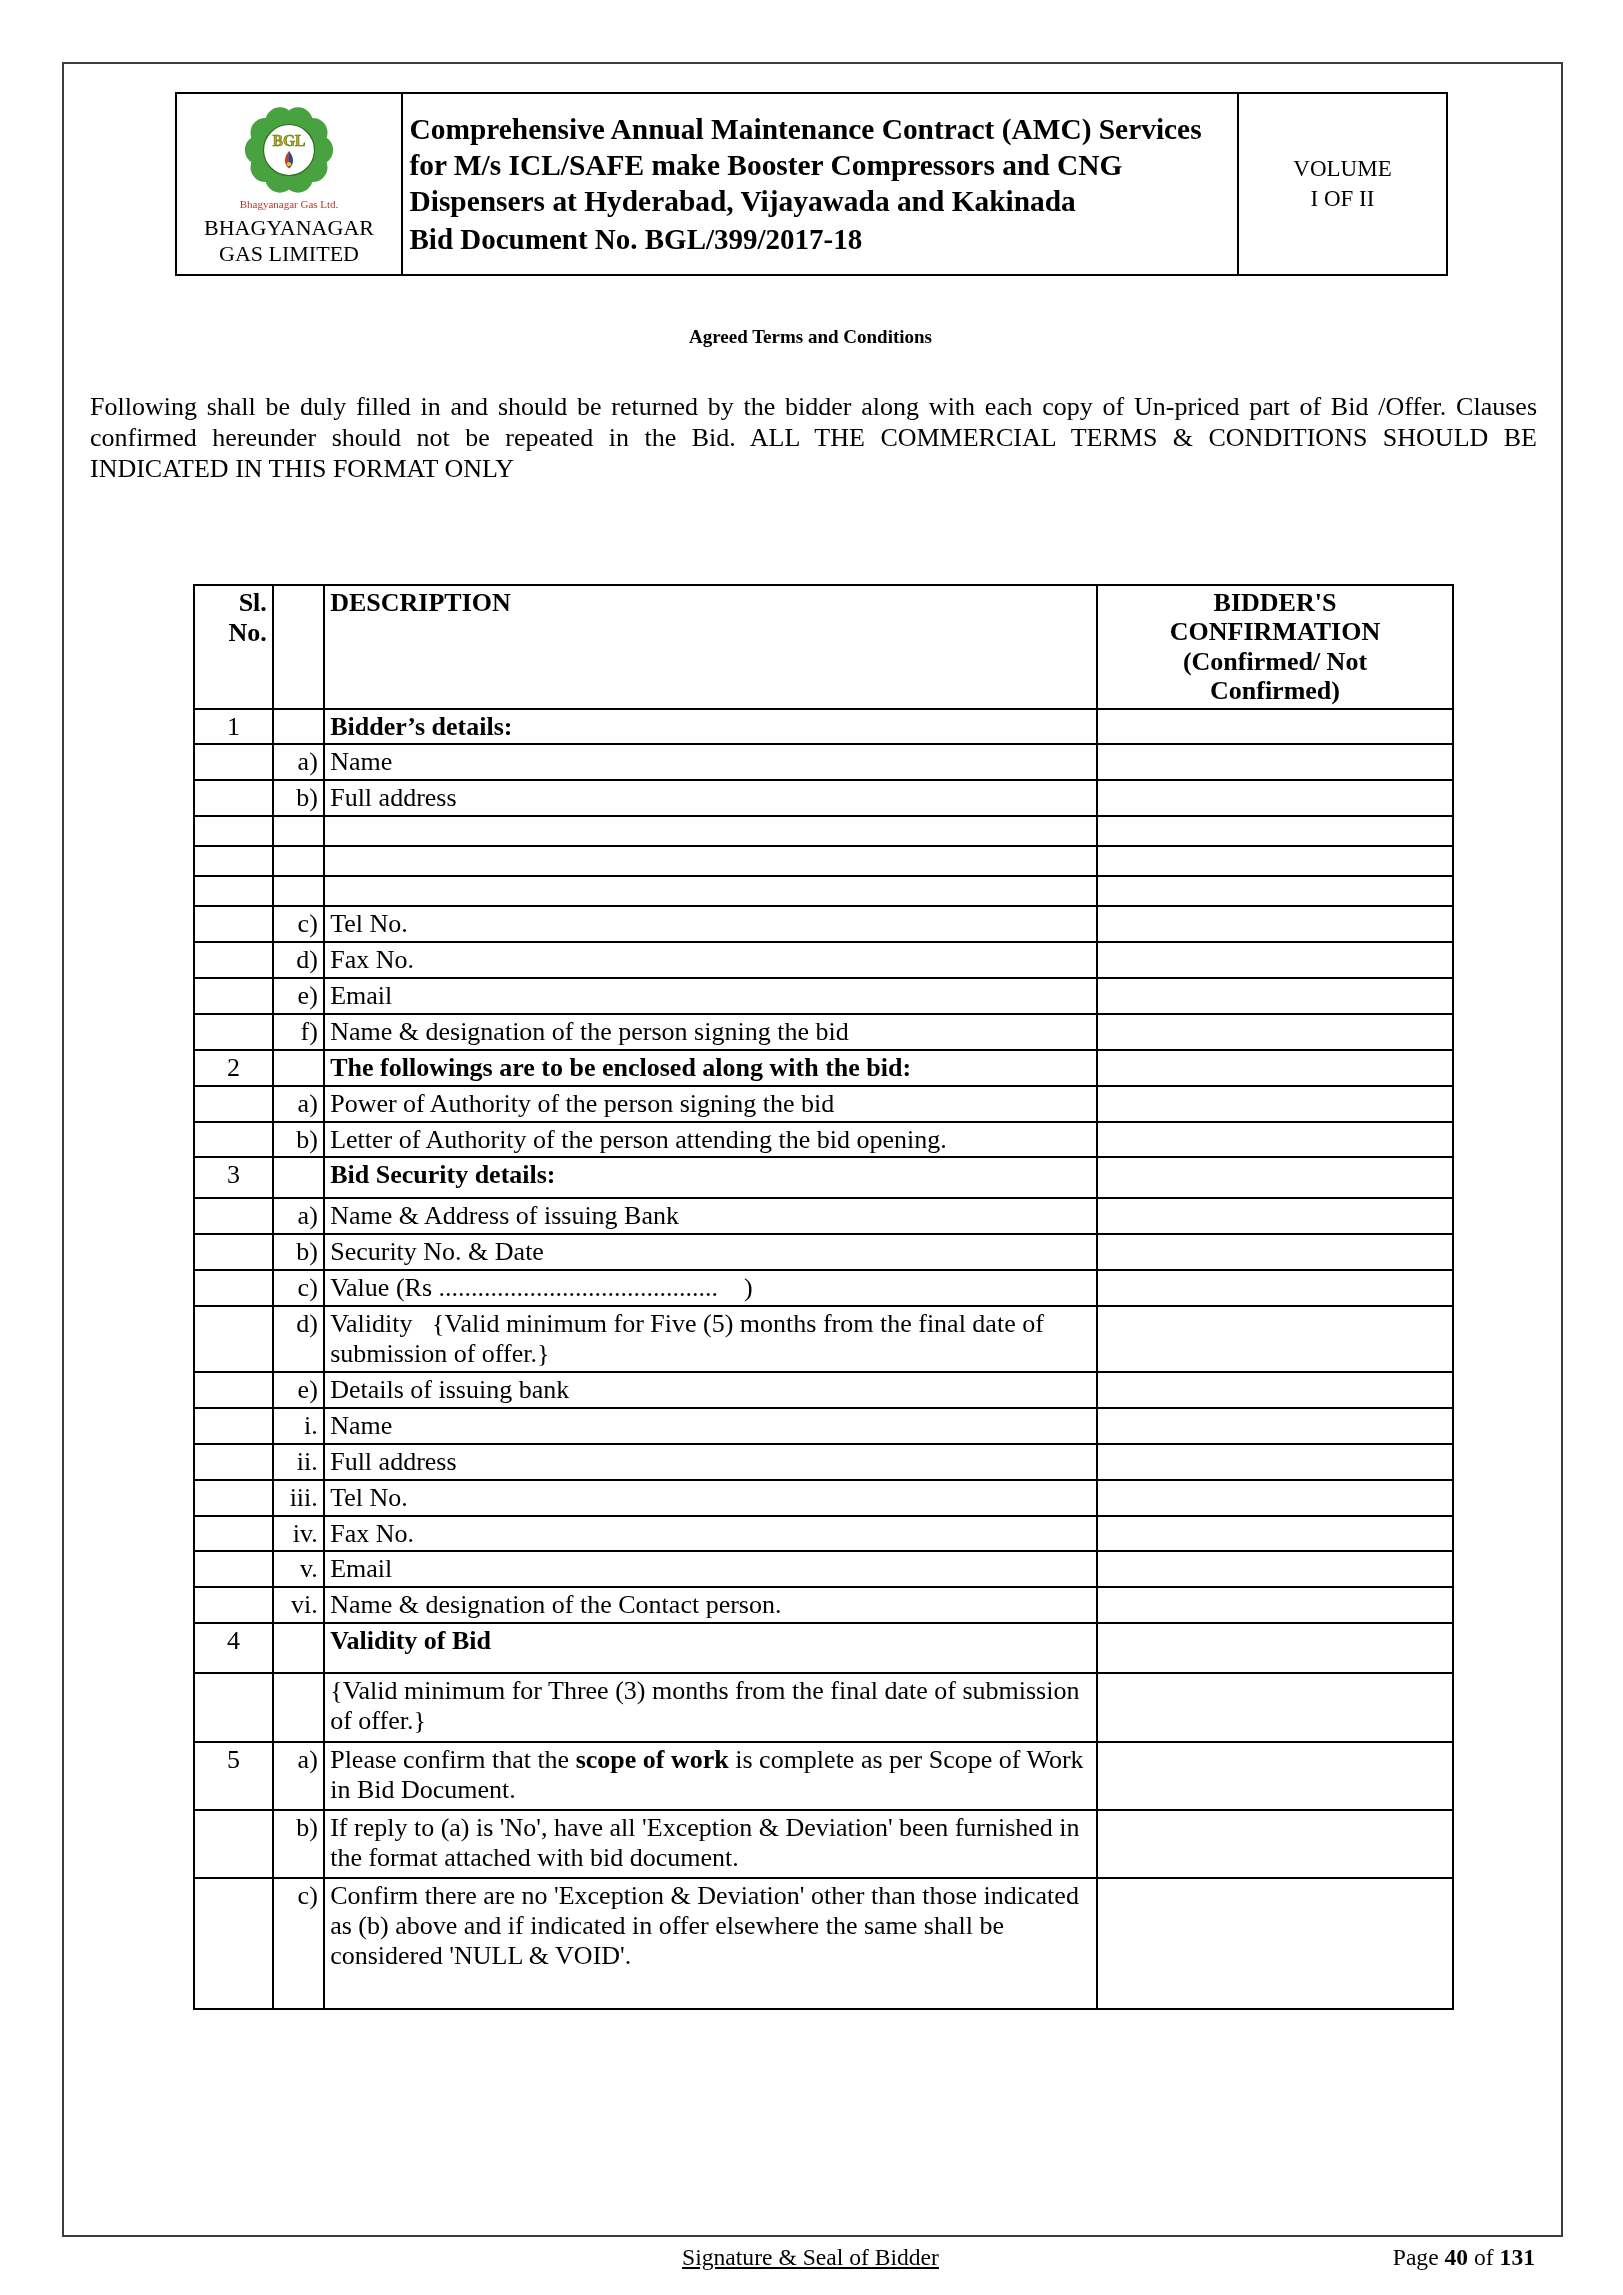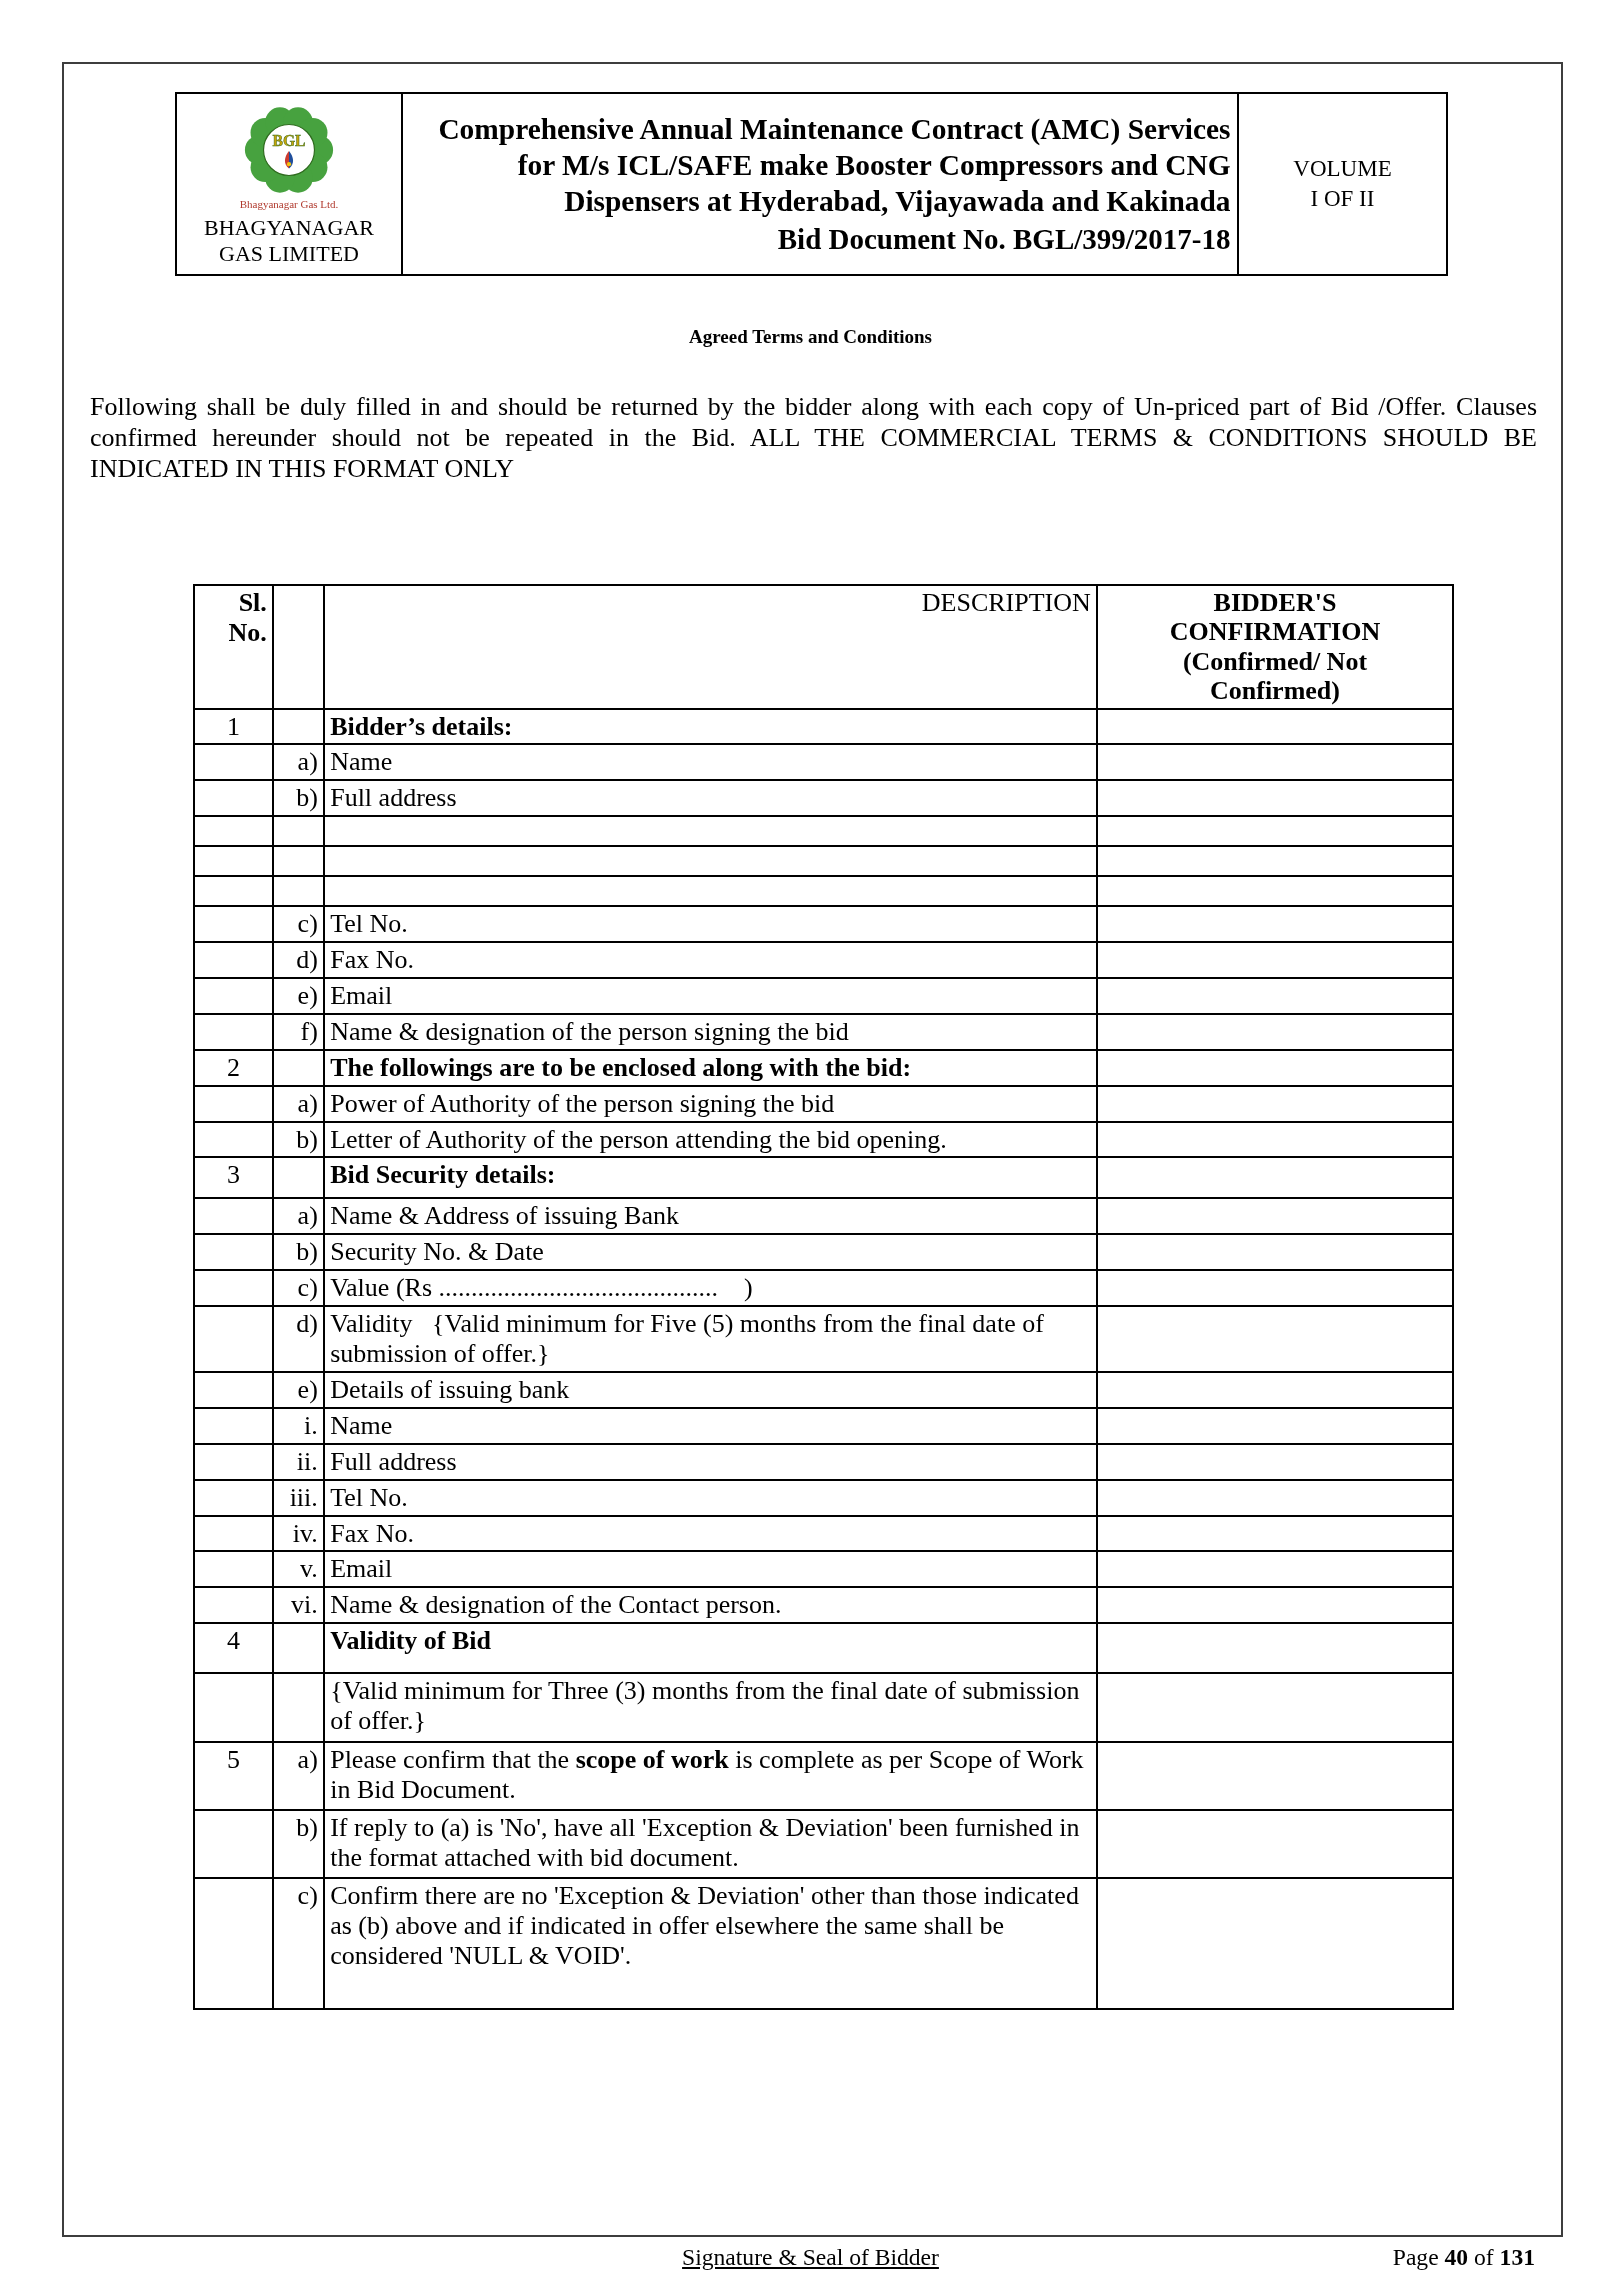--- a/index.html
+++ b/index.html
@@ -15,21 +15,21 @@
     width: 1497px; height: 2171px;
     border: 2px solid #3d3d3d;
   }
   
   .header-table {
     position: absolute; left: 175px; top: 92px;
     width: 1271px; border-collapse: collapse; table-layout: fixed;
   }
   .header-table td { border: 2px solid #000; vertical-align: middle; padding: 6.5px; }
   .h-logo-cell { text-align: center; }
-  .h-title-cell { text-align: right; }
+  .h-title-cell { text-align: left; }
   .h-vol-cell { text-align: center; }
   .logo-caption { font-size: 11px; color: #b03a2e; margin-top: -2.6px; }
   .company-name { font-size: 22px; white-space: pre-line; line-height: 1.2; margin-top: 5.2px; }
   .doc-title { font-size: 29.4px; font-weight: bold; line-height: 1.22; }
   .doc-no { font-size: 29px; font-weight: bold; margin-top: 3.9px; }
   .volume { font-size: 23px; white-space: pre-line; line-height: 1.3; }
   
   .section-title {
     position: absolute; left: 62px; top: 326px; width: 1497px;
     text-align: center; font-size: 19px; font-weight: bold;
@@ -42,21 +42,21 @@
   .main-table {
     position: absolute; left: 193px; top: 584px; width: 1258px;
     border-collapse: collapse; table-layout: fixed;
     font-size: 26px; line-height: 1.15;
   }
   .main-table th, .main-table td {
     border: 2px solid #000; vertical-align: top; padding: 2px 5.2px;
   }
   .main-table thead tr { height: 118px; }
   .th-sl   { text-align: right; font-weight: bold; white-space: pre-line; padding-left: 7.9px; }
-  .th-desc { text-align: right; font-weight: normal; }
+  .th-desc { text-align: left; font-weight: bold; }
   .th-conf { text-align: center; font-weight: bold; white-space: pre-line; line-height: 1.13; }
   .c-sl     { text-align: center; }
   .c-letter { text-align: right; padding: 2px 2px 2px 1.3px; }
   .c-desc   { text-align: left; }
   .b { font-weight: bold; }
   
   .footer { position: absolute; left: 62px; top: 2244px; width: 1497px; font-size: 23.6px; text-decoration: underline; }
   .sig { display: block; text-align: center; }
   .pageno { position: absolute; right: 24px; top: 0; }
 </style>

